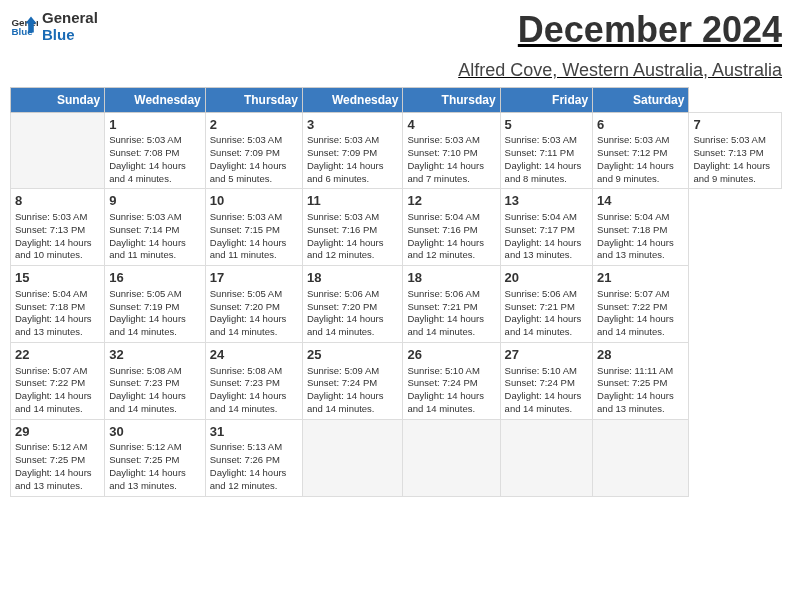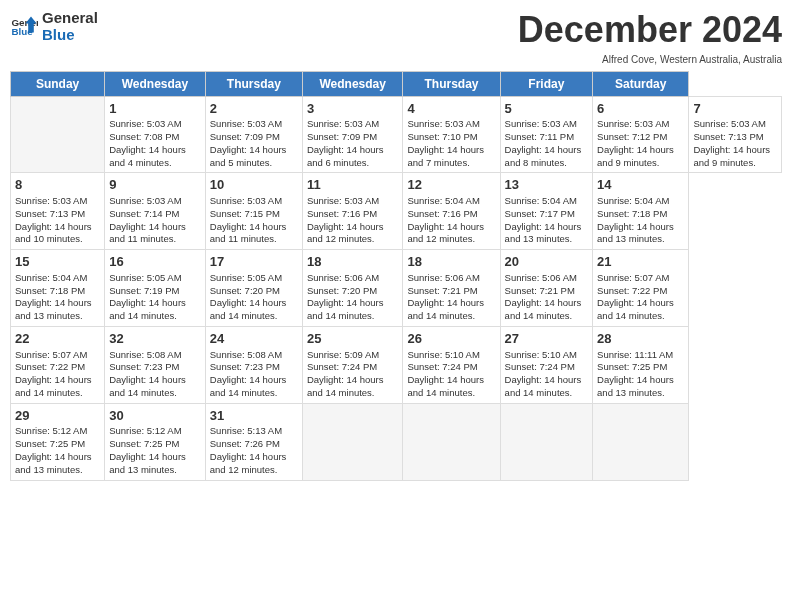--- a/index.html
+++ b/index.html
@@ -21,44 +21,45 @@
       display: flex;
       align-items: center;
       gap: 4px;
     }
     .logo-icon {
       width: 28px;
       height: 28px;
     }
     .title-block {
       text-align: right;
+      text-decoration: underline;
     }
     .month-title {
       font-size: 36px;
       font-weight: bold;
       color: #333;
       line-height: 1.1;
     }
     .subtitle {
-      font-size: 10px;
+      font-size: 18px;
       color: #444;
-      margin-top: 4px;
+      margin-top: 10px;
     }
     .calendar {
       width: 100%;
       border-collapse: collapse;
       font-size: 10px;
     }
     .calendar th {
       background-color: #3a7abf;
       color: #fff;
       font-size: 12px;
       font-weight: bold;
       padding: 5px 4px;
-      text-align: center;
+      text-align: right;
       border: 1px solid #ccc;
     }
     .calendar td {
       vertical-align: top;
       border: 1px solid #ddd;
       padding: 3px 4px;
       width: 110px;
       min-height: 70px;
       background: #fff;
       font-size: 9.5px;

